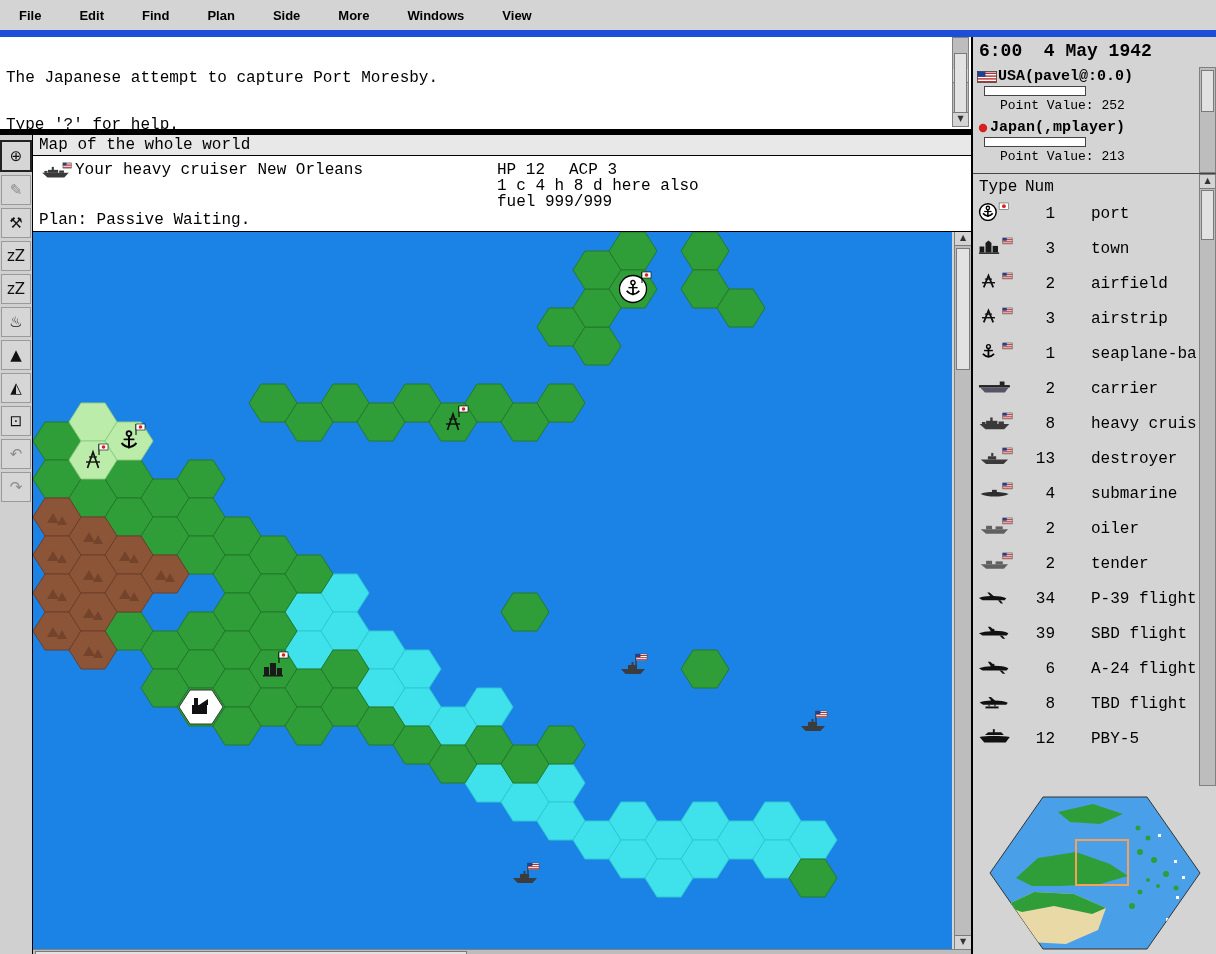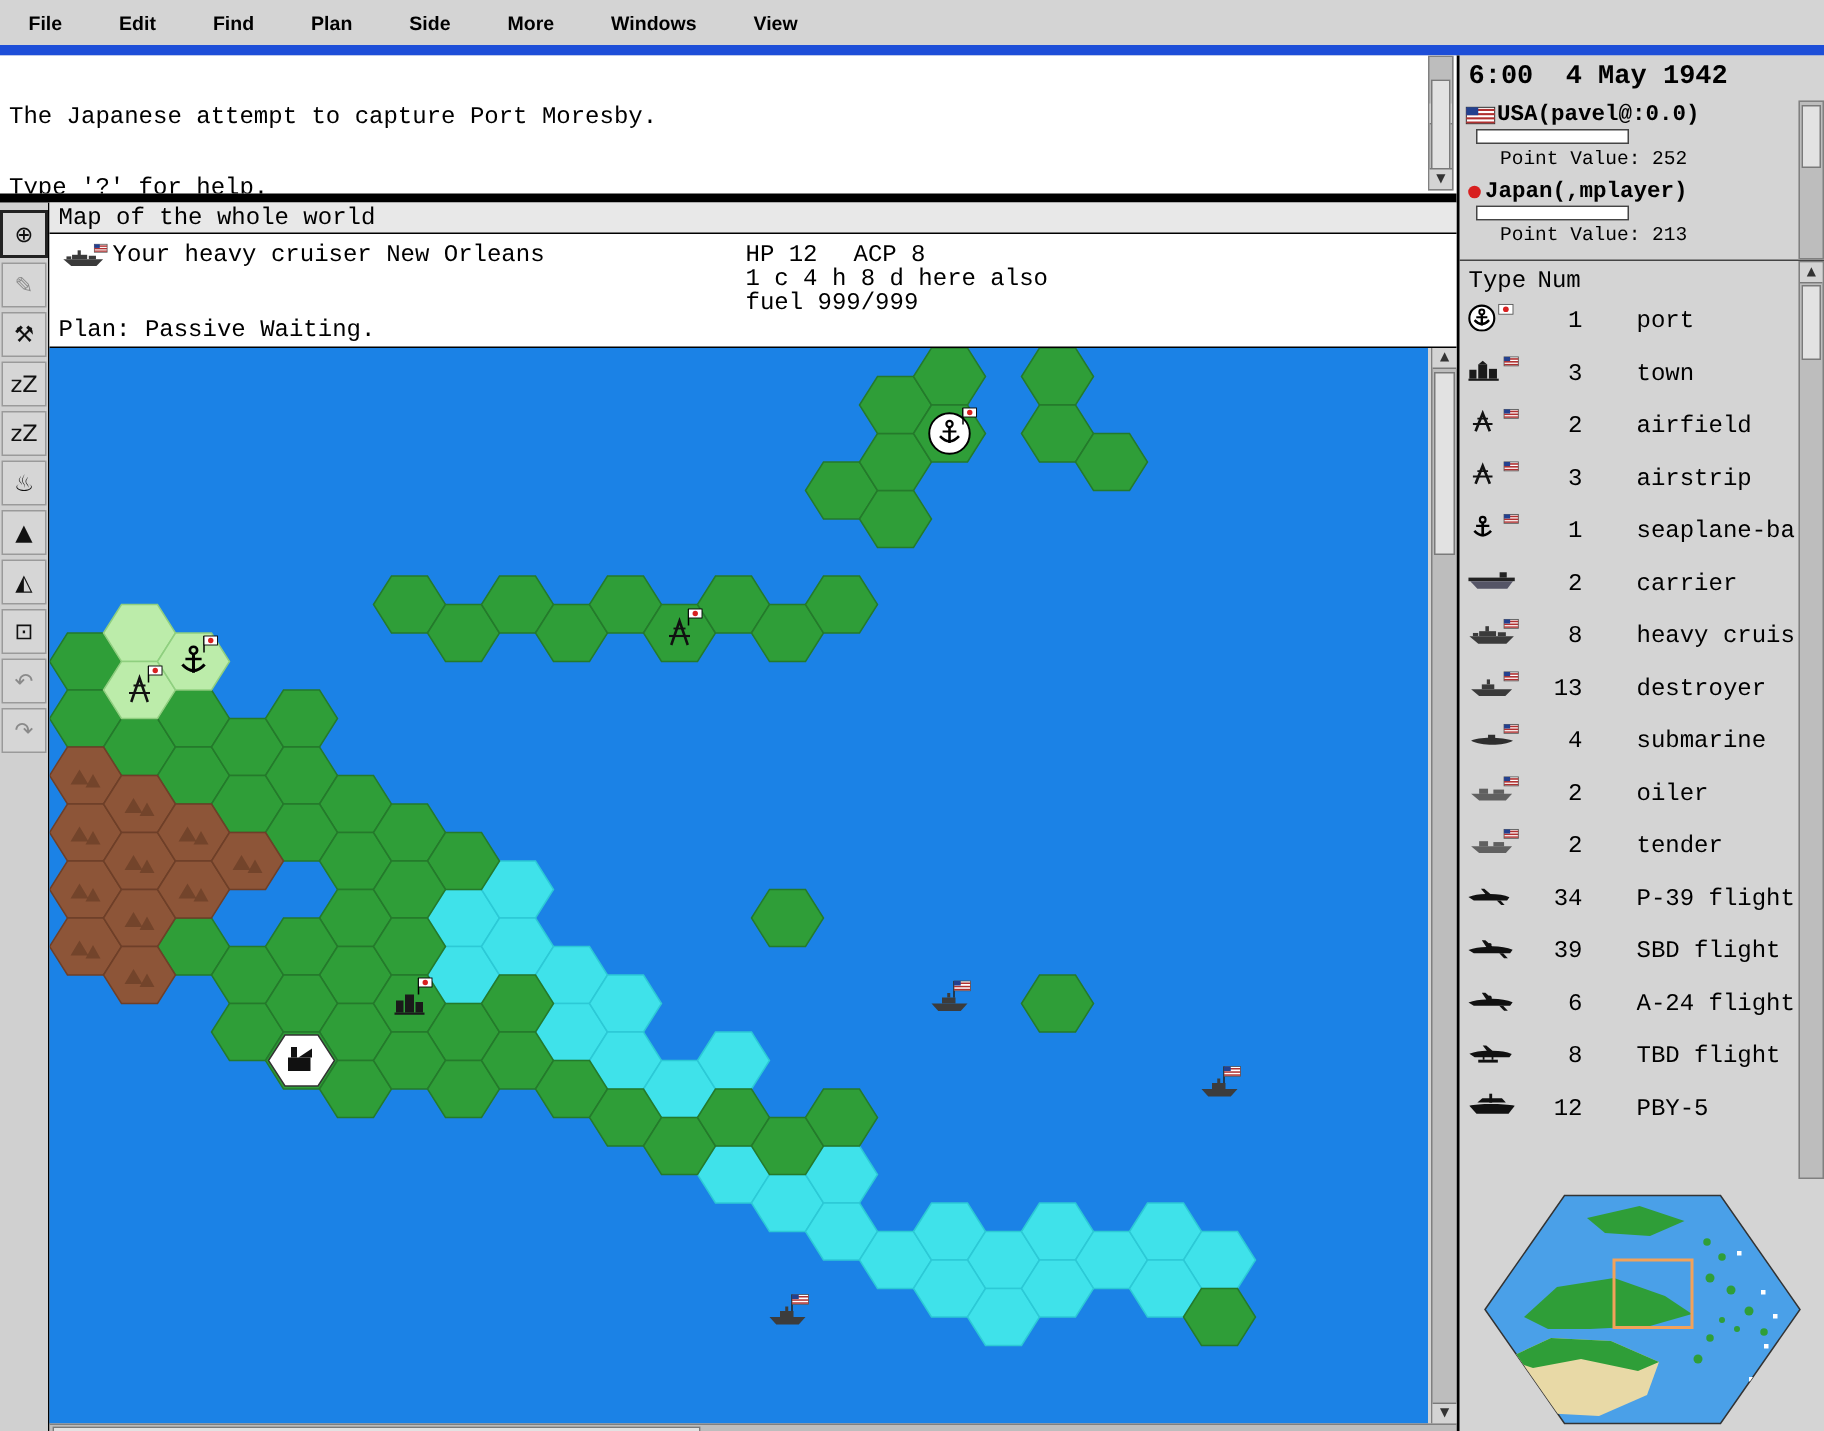--- a/index.html
+++ b/index.html
@@ -138,21 +138,21 @@
                 <rect x="4" y="8.4" width="3" height="1.8"></rect>
               </g>
               <rect x="21.5" y="0.8" width="8" height="5" fill="#fff" stroke="#555" stroke-width="0.5"></rect>
               <rect x="21.5" y="1.5" width="8" height="0.9" fill="#b03030"></rect>
               <rect x="21.5" y="3.1" width="8" height="0.9" fill="#b03030"></rect>
               <rect x="21.5" y="4.7" width="8" height="0.8" fill="#b03030"></rect>
               <rect x="21.5" y="0.8" width="3.4" height="2.3" fill="#23408f"></rect>
             </svg>
           <span class="ui-line1">Your heavy cruiser New Orleans</span>
           <span class="ui-hp">HP 12</span>
-          <span class="ui-acp">ACP 8</span>
+          <span class="ui-acp">ACP 3</span>
           <span class="ui-stack">1 c 4 h 8 d here also</span>
           <span class="ui-fuel">fuel 999/999</span>
           <span class="ui-plan">Plan: Passive Waiting.</span>
         </div>
 
         <div class="map-body">
           <div id="map-canvas"><svg width="919" height="717" viewBox="0 0 919 717">
                 <rect width="919" height="717" fill="#1b82e6"></rect>
                 <polygon points="252,380 264,361 288,361 300,380 288,399 264,399" fill="#3fe2ea" stroke="#2cc9d6" stroke-width="1"></polygon>
                 <polygon points="288,361 300,342 324,342 336,361 324,380 300,380" fill="#3fe2ea" stroke="#2cc9d6" stroke-width="1"></polygon>

